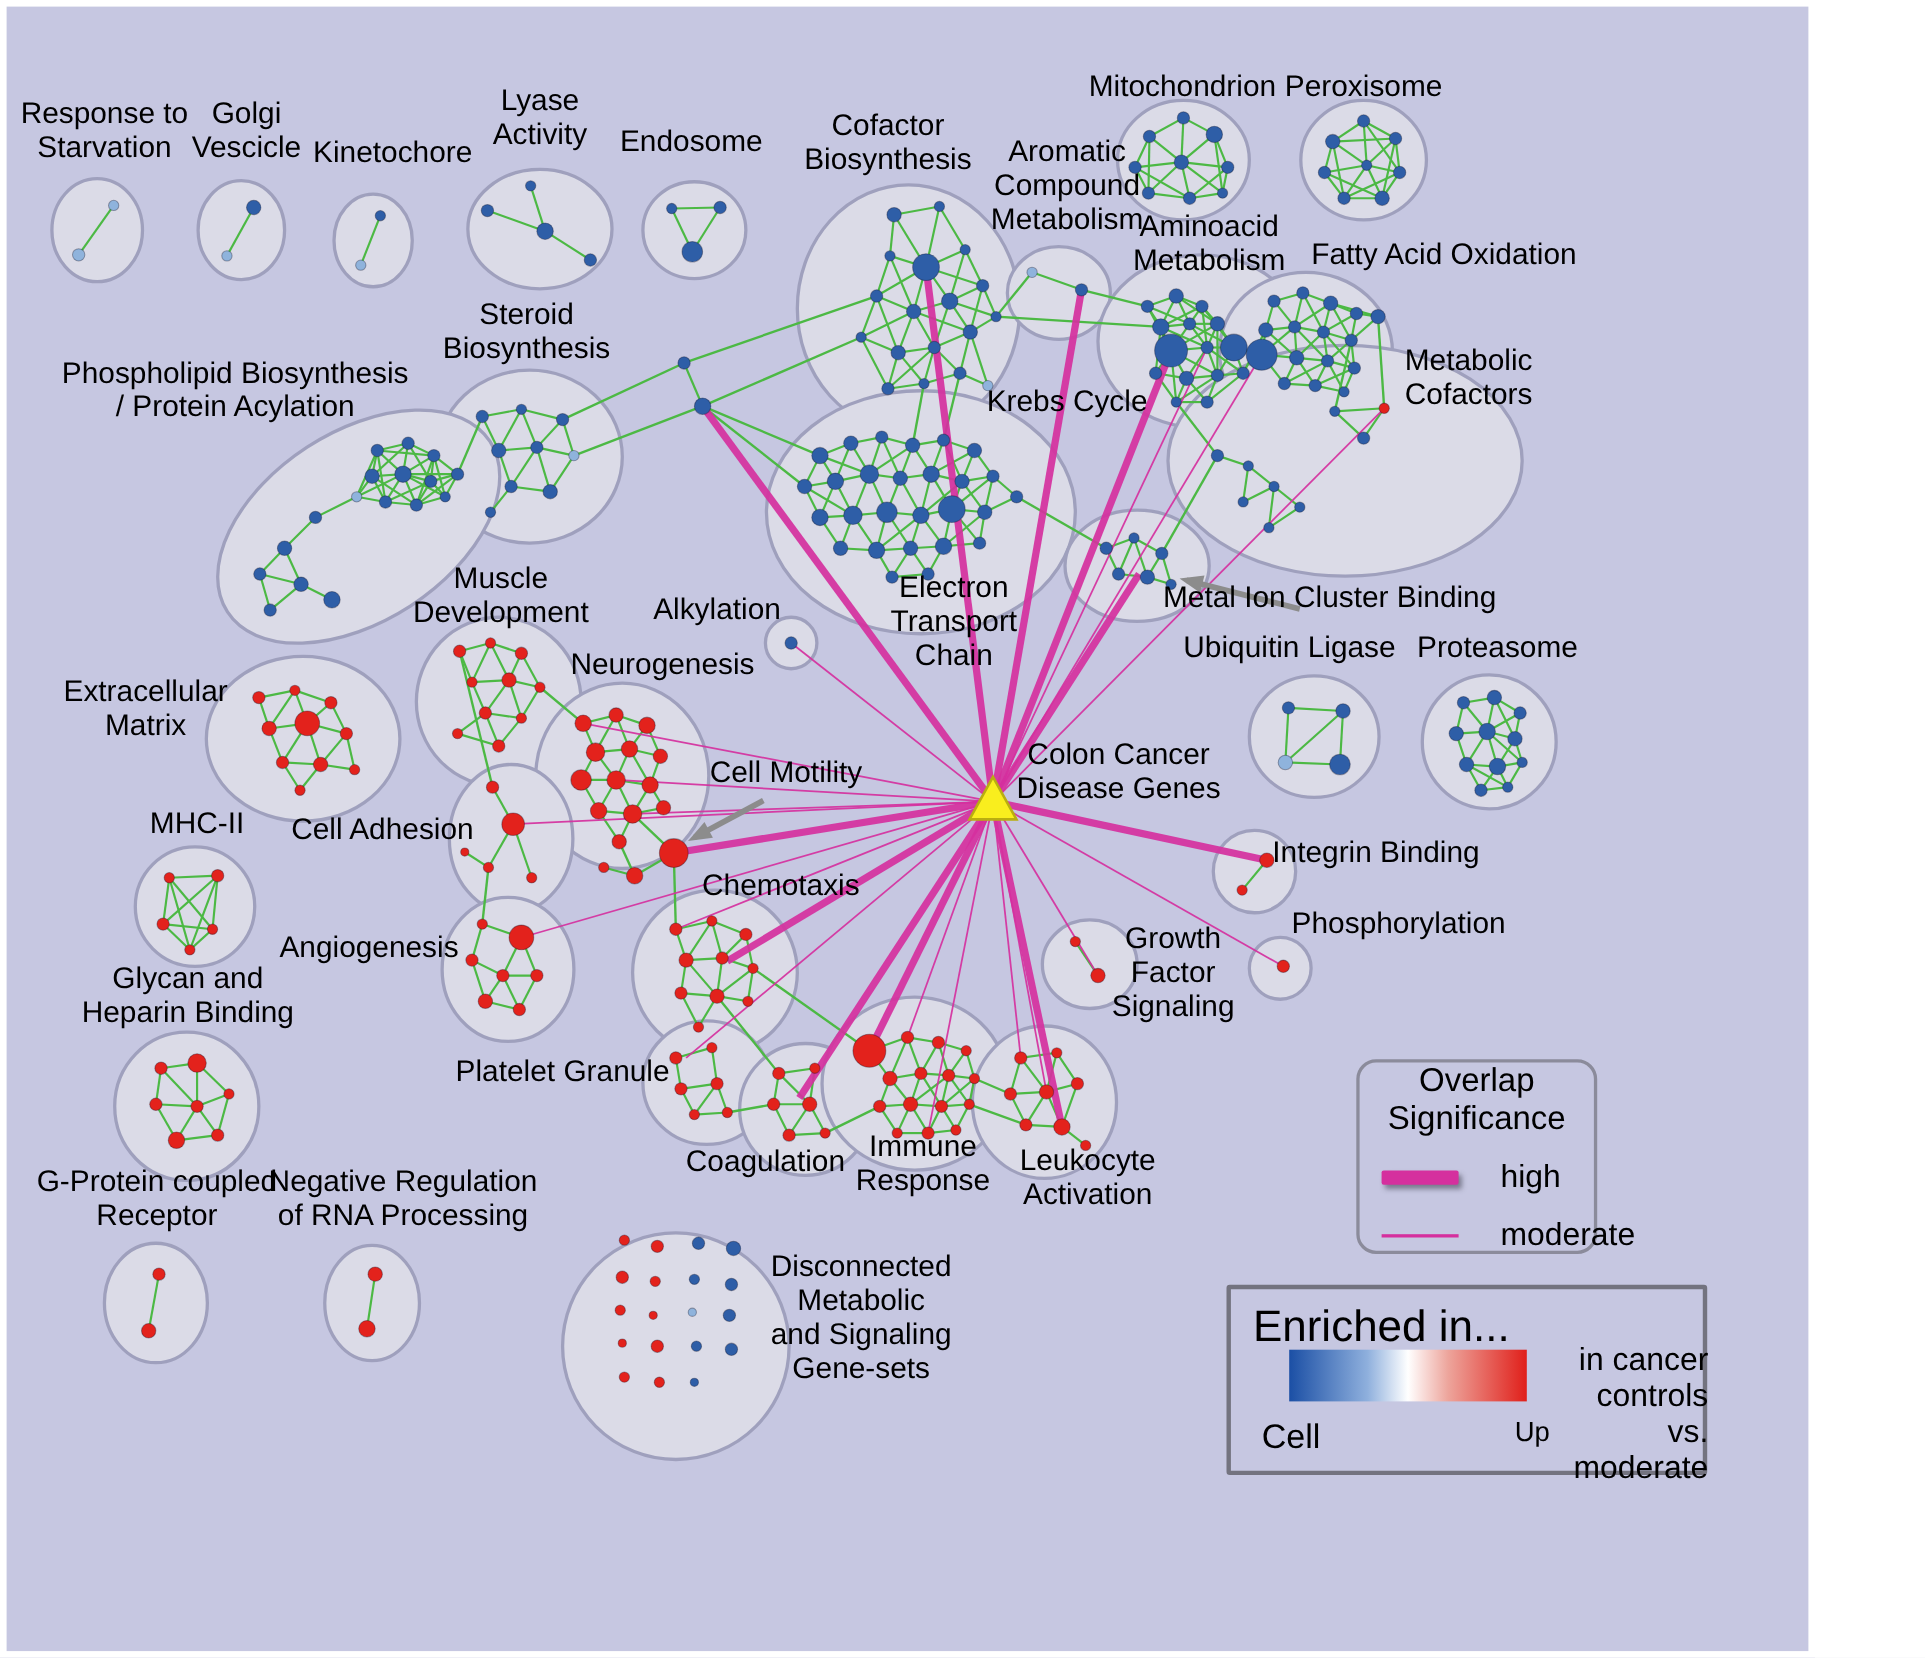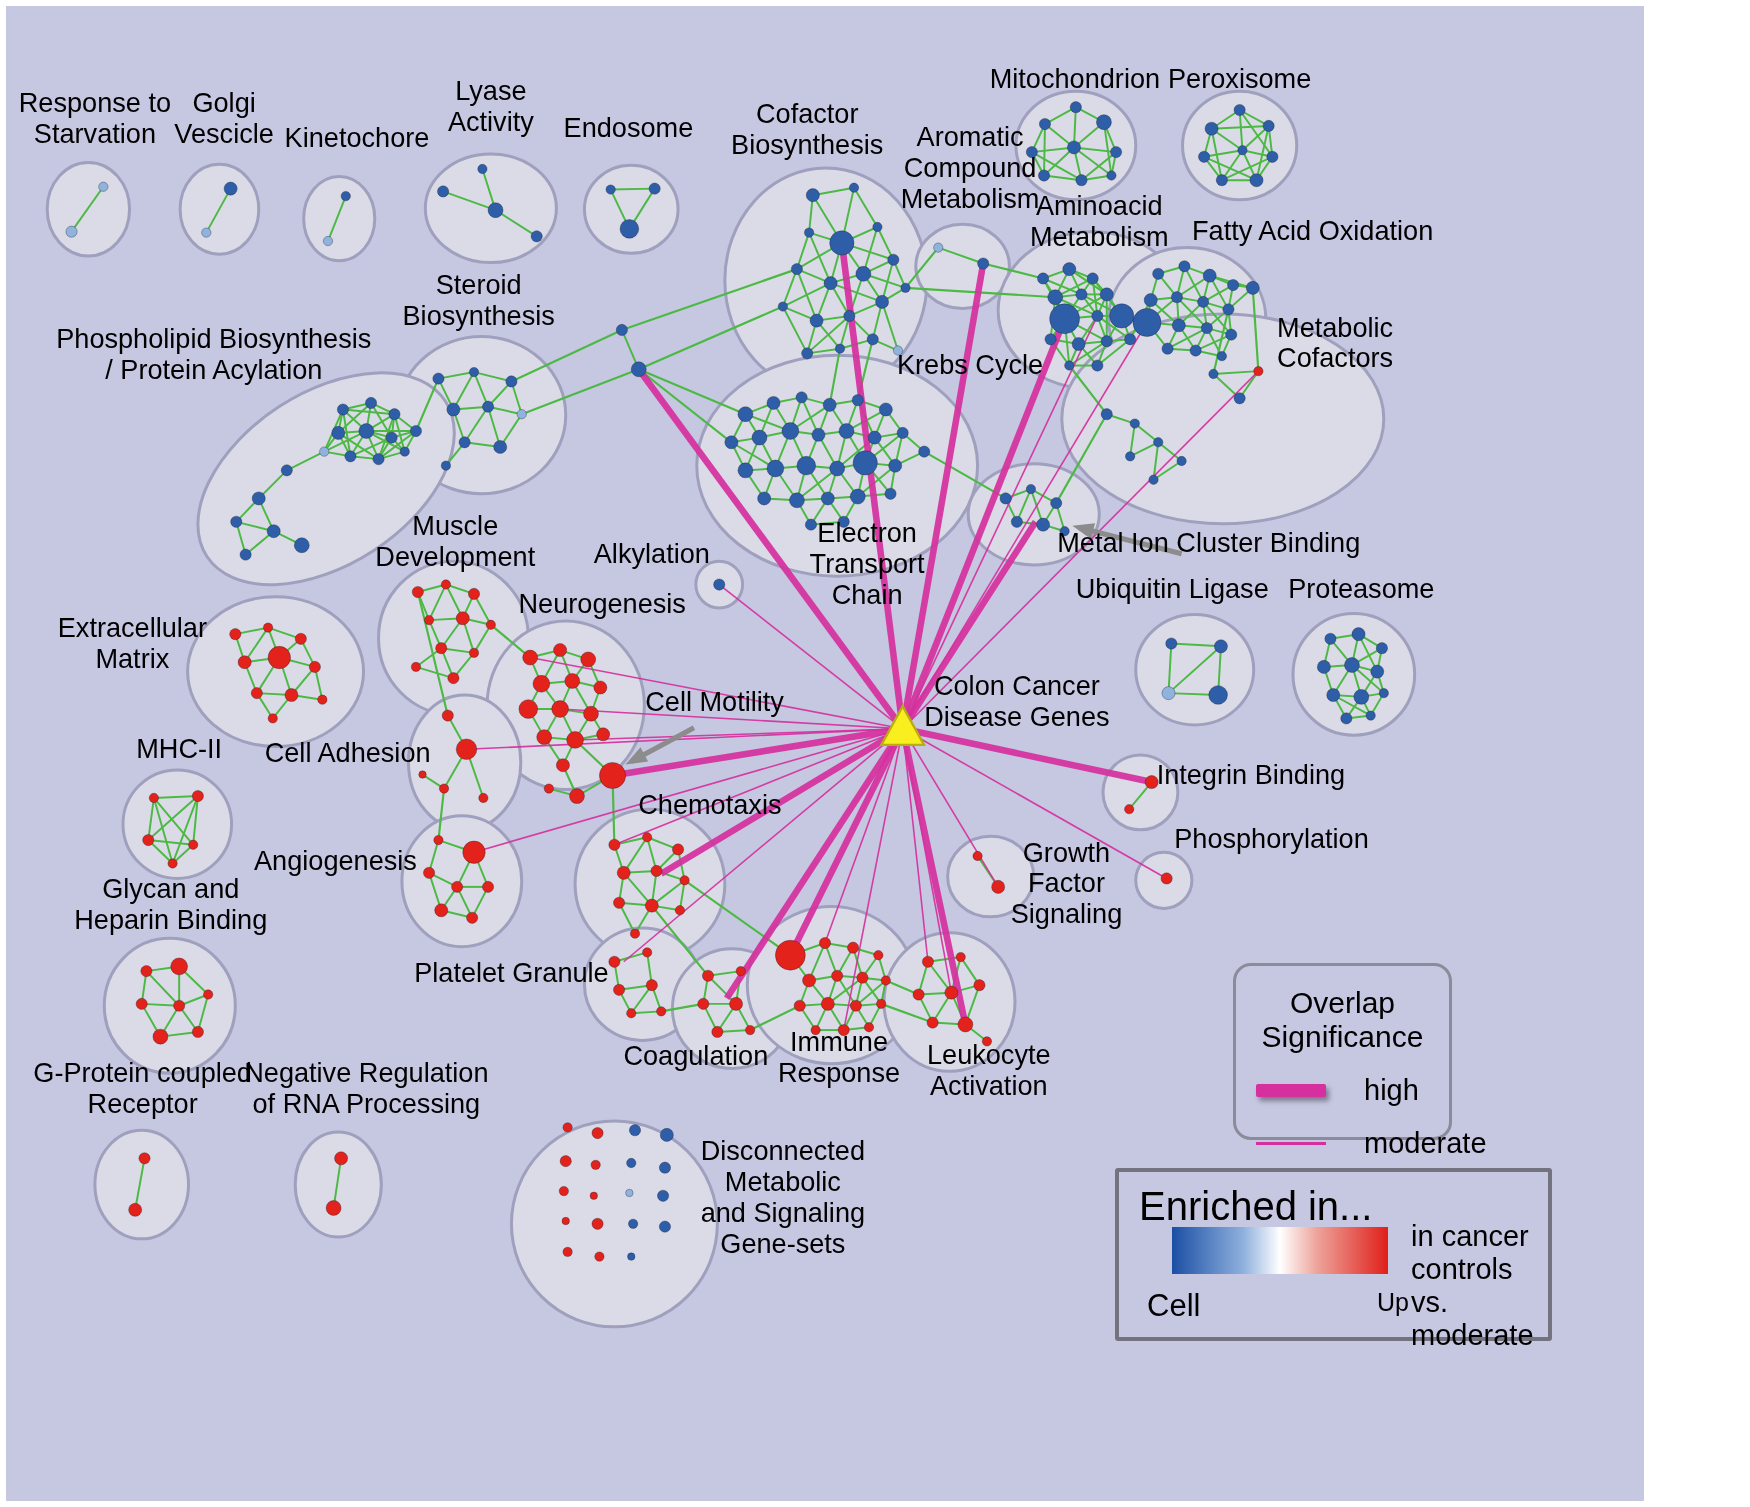--- a/index.html
+++ b/index.html
@@ -3,34 +3,34 @@
 <meta charset="utf-8">
 <style>
   * { margin:0; padding:0; box-sizing:border-box; }
   html,body { background:#ffffff; font-family:"Liberation Sans", sans-serif; }
   .figure { position:relative; width:1650px; height:1507px; border:6px solid #ffffff; overflow:hidden; }
   #network { position:absolute; left:0; top:0; width:100%; height:100%; }
   svg text { font-family:"Liberation Sans", sans-serif; }
 
   .legend-overlap { position:absolute; left:1227px; top:957px; width:219px; height:177px;
     border:3px solid #8b8b9b; border-radius:18px; }
-  .lo-title { text-align:center; font-size:30px; line-height:34px; margin-top:20px; color:#000; }
+  .lo-title { text-align:center; font-size:30px; line-height:34px; margin-top:0; color:#000; }
   .lo-row { display:flex; align-items:center; margin:20px 0 0 20px;gap:20px; }
   .lo-sample { display:inline-block; width:70px; flex:0 0 70px; }
   .lo-high { height:13px; border-radius:2px; box-shadow:3px 4px 5px rgba(60,60,75,.55); }
   .lo-moderate { height:3px; }
   .lo-lbl { margin-left:18px; font-size:29px; color:#000; }
 
   .legend-enriched { position:absolute; left:1109px; top:1162px; width:437px; height:173px;
     border:4px solid #73737f; border-radius:3px; }
   .le-title { position:absolute; left:20px; top:12px; width:300px; text-align:left; font-size:40px; color:#000; }
   .le-gradient { position:absolute; left:53px; top:55px; width:216px; height:47px; }
   .le-down { position:absolute; left:28px; top:116px; font-size:31px; color:#000; }
   .le-up { position:absolute; left:230px; top:116px; width:60px; text-align:right; font-size:25px; color:#000; }
-  .le-side { position:absolute; left:292px; top:48px; width:142px; text-align:left; font-size:29px; line-height:33px; color:#000; }
+  .le-side { position:absolute; left:292px; top:48px; width:142px; text-align:right; font-size:29px; line-height:33px; color:#000; }
 </style>
 </head>
 <body>
 
 <div class="figure" style="background: rgb(198, 199, 225);">
   <svg id="network" viewBox="0 0 1750 1507">
       <ellipse cx="88" cy="172" rx="44" ry="50" fill="#dbdbe7" stroke="#9fa0bd" stroke-width="3.2"></ellipse>
       <ellipse cx="228" cy="172" rx="42" ry="48" fill="#dbdbe7" stroke="#9fa0bd" stroke-width="3.2"></ellipse>
       <ellipse cx="356" cy="182" rx="38" ry="45" fill="#dbdbe7" stroke="#9fa0bd" stroke-width="3.2"></ellipse>
       <ellipse cx="518" cy="171" rx="70" ry="58" fill="#dbdbe7" stroke="#9fa0bd" stroke-width="3.2"></ellipse>

